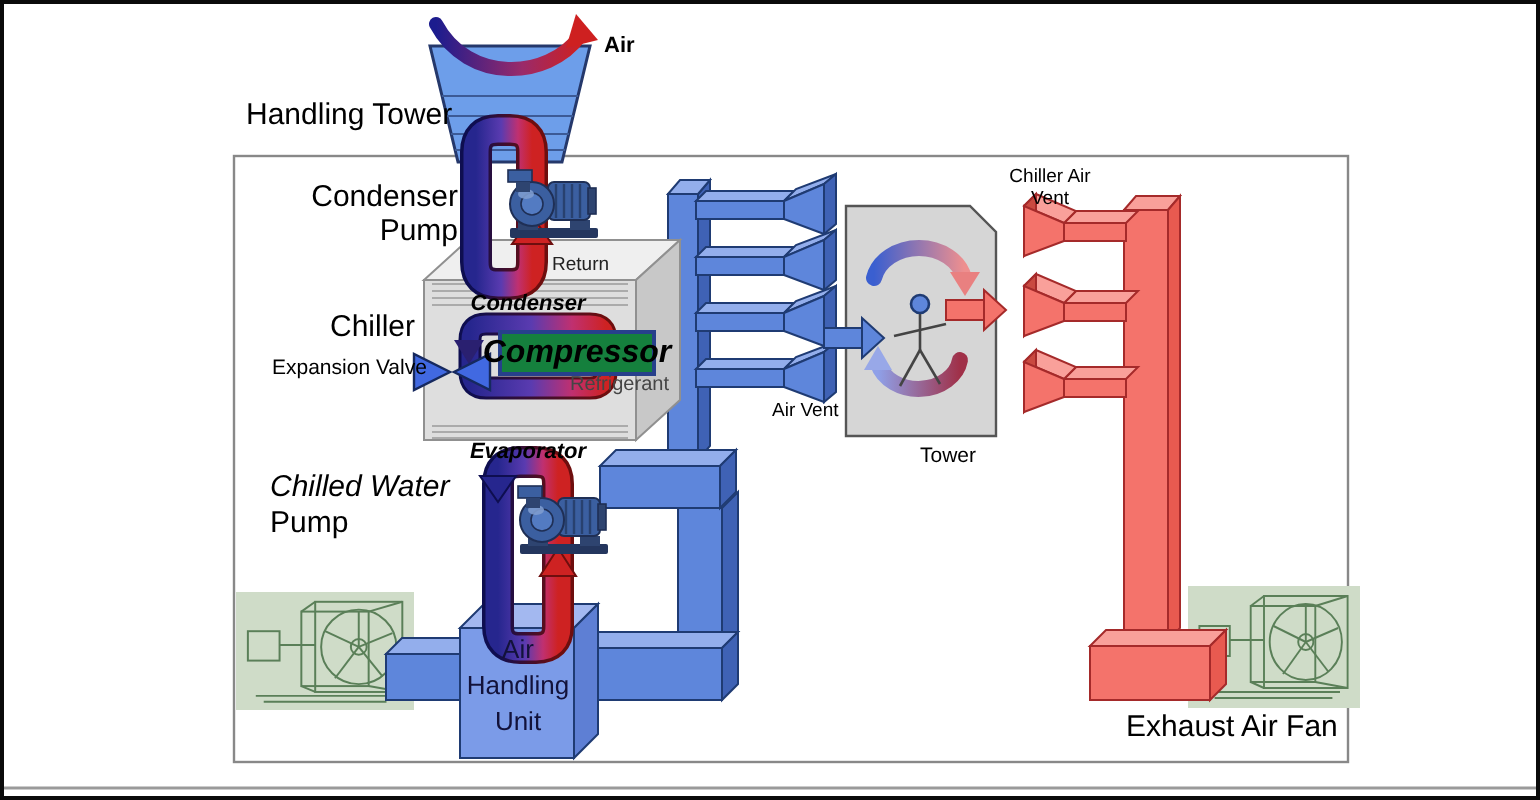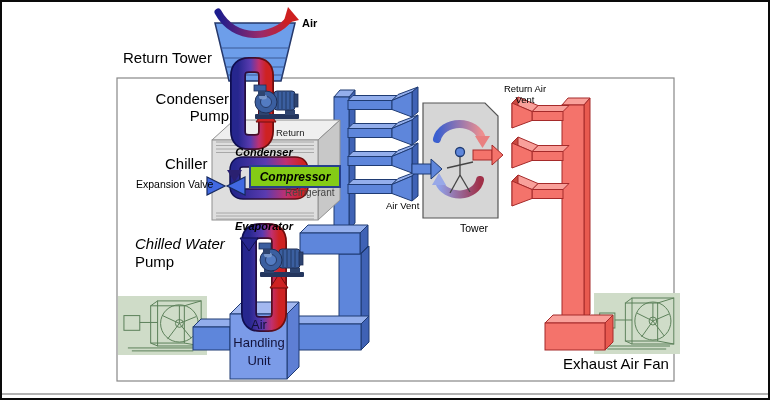--- a/index.html
+++ b/index.html
@@ -8,24 +8,24 @@
     border:2px solid #0a0a0a;background:#fff;overflow:hidden;
     font-family:"Liberation Sans", sans-serif;
   }
   .stage svg{position:absolute;left:0;top:0;}
   .lbl{position:absolute;color:#000;line-height:1.12;}
   .lbl-big{font-size:15px;}
   .lbl-sm{font-size:9.5px;}
   .lbl-md{font-size:10.5px;}
   .coil-lbl{font-size:11px;font-weight:bold;font-style:italic;text-align:center;}
   .compressor-box{
-    position:absolute;left:247px;top:163px;width:92px;height:23px;
-    box-sizing:border-box;background:#84cc16;border:2px solid #27408b;
+    position:absolute;left:247px;top:163px;width:79px;height:23px;
+    box-sizing:border-box;background:#15803d;border:2px solid #27408b;
     display:flex;align-items:center;justify-content:center;
-    font-size:12px;font-weight:bold;font-style:italic;color:#000;
+    font-size:16px;font-weight:bold;font-style:italic;color:#000;
   }
   .ahu-lbl{
     position:absolute;left:227px;top:314px;width:60px;text-align:center;
     font-size:13px;color:#12123a;line-height:18px;
   }
   .ra-lbl{position:absolute;left:494px;top:81px;width:58px;text-align:center;
     font-size:9.5px;line-height:11px;}
   .right-al{text-align:right;}
 </style>
 </head>
@@ -292,21 +292,21 @@
         <polygon points="530,187.5 536,181.5 567,181.5 561,187.5" fill="#f9a09a"></polygon>
         <rect x="530" y="187.5" width="31" height="9" fill="#f4736b"></rect>
         <polygon points="530,187.5 536,181.5 516,173 510,179" fill="#f9a09a"></polygon>
         <polygon points="510,179 516,173 516,198 510,204" fill="#c94940"></polygon>
         <polygon points="530,196.5 530,187.5 510,179 510,204" fill="#f4736b"></polygon>
       </g>
     </g>
   </g>
 </svg>
 
-<div class="lbl lbl-big" style="left:121px;top:48px;">Return Tower</div>
+<div class="lbl lbl-big" style="left:121px;top:48px;">Handling Tower</div>
 <div class="lbl" style="left:300px;top:15px;font-size:11px;font-weight:bold;">Air</div>
 
 <div class="lbl lbl-big right-al" style="left:148px;top:89px;width:79px;">Condenser</div>
 <div class="lbl lbl-big right-al" style="left:148px;top:106px;width:79px;">Pump</div>
 
 <div class="lbl lbl-sm" style="left:274px;top:126px;color:#222;">Return</div>
 
 <div class="lbl lbl-big" style="left:163px;top:154px;text-align:right;">Chiller</div>
 <div class="lbl lbl-md" style="left:134px;top:177px;">Expansion Valve</div>
 
@@ -324,19 +324,19 @@
   <div>Air</div>
   <div>Handling</div>
   <div>Unit</div>
 </div>
 
 <div class="lbl lbl-big" style="left:561px;top:354px;text-align:right;">Exhaust Air Fan</div>
 
 <div class="lbl lbl-sm" style="left:384px;top:199px;">Air Vent</div>
 
 <div class="ra-lbl">
-  <div>Return Air</div>
+  <div>Chiller Air</div>
   <div>Vent</div>
 </div>
 
 <div class="lbl lbl-md" style="left:448px;top:221px;width:48px;text-align:center;">Tower</div>
 
 </div>
 
 </body></html>

